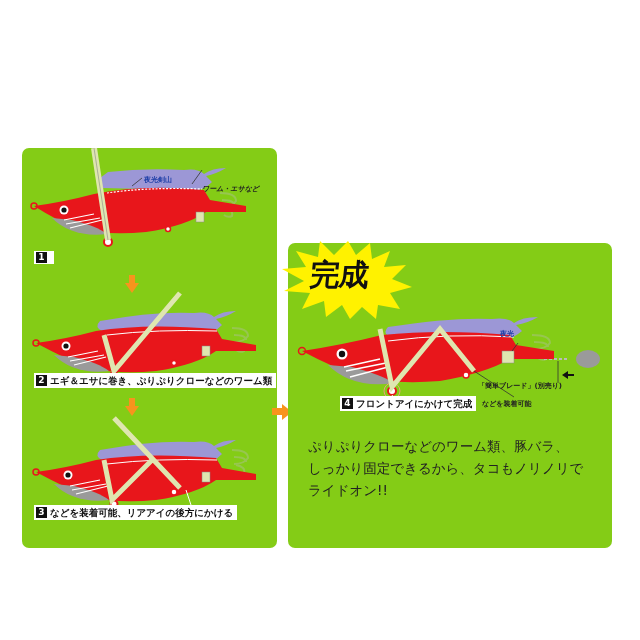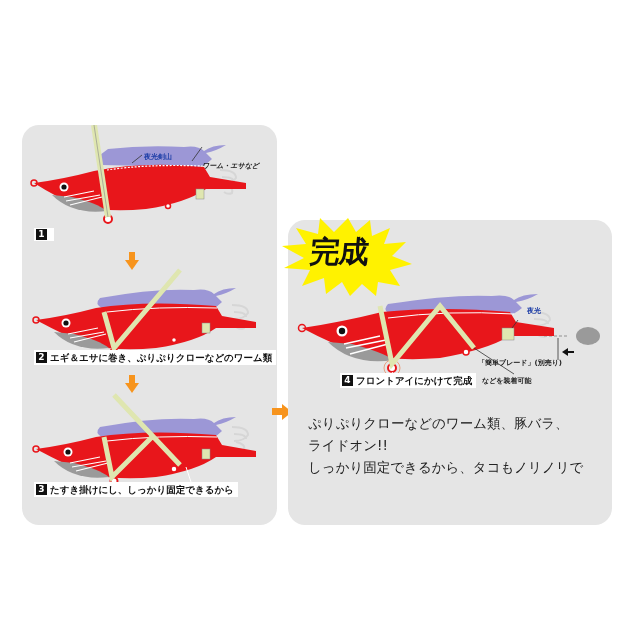--- a/index.html
+++ b/index.html
@@ -1,18 +1,18 @@
 <!DOCTYPE html>
 <html><head>
   <meta charset="utf-8">
   <style>
     html, body { margin:0; padding:0; }
     body { width:640px; height:640px; background:#ffffff; position:relative; overflow:hidden;
       font-family:"DejaVu Sans", sans-serif; }
-    .panel { position:absolute; background:#e5e5e5; border-radius:17px; }
+    .panel { position:absolute; background:#84cc16; border-radius:7px;margin-top:23px; }
     #left-panel { left:22px; top:125px; width:255px; height:400px; }
     #right-panel { left:288px; top:220px; width:324px; height:305px; }
     .scene { position:absolute; left:0; top:0; }
     .caption { position:absolute; background:#ffffff; font-weight:bold; color:#111;
       font-size:9.5px; line-height:13px; padding:1px 4px 1px 2px; white-space:nowrap;
       display:flex; align-items:center; }
     .badge { display:inline-block; width:11px; height:11px; background:#111; color:#fff;
       font-size:9px; line-height:11px; text-align:center; margin-right:3px; font-weight:bold; }
     .arrow-down { position:absolute; width:14px; height:18px; }
     .label-small { position:absolute; font-size:7px; font-weight:bold; color:#222; white-space:nowrap; }
@@ -118,21 +118,21 @@
     <circle cx="14" cy="62" r="3" fill="none" stroke="#e8161b" stroke-width="1.5"></circle>
     <circle cx="92" cy="94" r="3.5" fill="#fff" stroke="#e8161b" stroke-width="2"></circle>
     <circle cx="152" cy="82" r="3" fill="#fff" stroke="#e8161b" stroke-width="1.5"></circle>
     <path d="M82 50 L90 90 L130 50 M92 8 L158 78" stroke="#dfe6b0" stroke-width="5" fill="none"></path>
     <rect x="180" y="62" width="8" height="10" fill="#dfe6b0" stroke="#888" stroke-width="0.5"></rect>
     <path d="M164 80 l8 24" stroke="#fff" stroke-width="1"></path>
   </svg>
 
   <div class="caption" style="left:12px;top:357px;">
     <span class="badge">3</span>
-    <span>たすき掛けにし、しっかり固定できるから</span>
+    <span>などを装着可能、リアアイの後方にかける</span>
   </div>
 </div>
 
 <svg width="22" height="16" viewBox="0 0 22 16" style="position:absolute;left:272px;top:404px;">
   <rect x="0" y="4" width="11" height="7" fill="#f7941d"></rect>
     <path d="M10 0 v16 l10 -8 z" fill="#f7941d"></path>
 </svg>
 
 <div id="right-panel" class="panel">
   <svg class="scene" width="140" height="80" viewBox="0 0 140 80" style="left:-10px;top:-4px;">
@@ -163,27 +163,27 @@
     <circle cx="14" cy="52" r="3.5" fill="none" stroke="#e8161b" stroke-width="1.5"></circle>
     <circle cx="104" cy="92" r="4" fill="#fff" stroke="#e8161b" stroke-width="2"></circle>
     <circle cx="104" cy="92" r="8" fill="none" stroke="#e8a080" stroke-width="1"></circle>
     <circle cx="178" cy="76" r="3" fill="#fff" stroke="#e8161b" stroke-width="1.5"></circle>
     <path d="M92 30 L104 88 L152 30 L186 72" stroke="#dfe6b0" stroke-width="5" fill="none"></path>
     <rect x="214" y="52" width="12" height="12" fill="#dfe6b0" stroke="#888" stroke-width="0.5"></rect>
     <path d="M224 52 l6 -8" stroke="#333" stroke-width="0.8"></path>
     <path d="M186 72 l40 26" stroke="#333" stroke-width="0.8"></path>
     <path d="M104 96 l6 10" stroke="#fff" stroke-width="1"></path>
   </svg>
-  <span class="label-small label-blue" style="left:239px;top:86px;">夜光</span>
+  <span class="label-small label-blue" style="left:212px;top:86px;">夜光</span>
   <span class="label-small" style="left:190px;top:138px;">「簡単ブレード」(別売り)</span>
   <span class="label-small" style="left:194px;top:156px;">などを装着可能</span>
 
   <div class="caption" style="left:52px;top:153px;">
     <span class="badge">4</span>
     <span>フロントアイにかけて完成</span>
   </div>
 
   <div class="desc">
     <div>ぷりぷりクローなどのワーム類、豚バラ、</div>
+    <div>しっかり固定できるから、タコもノリノリで</div>
     <div>ライドオン!!</div>
-    <div>しっかり固定できるから、タコもノリノリで</div>
   </div>
 </div>
 
 </body></html>

